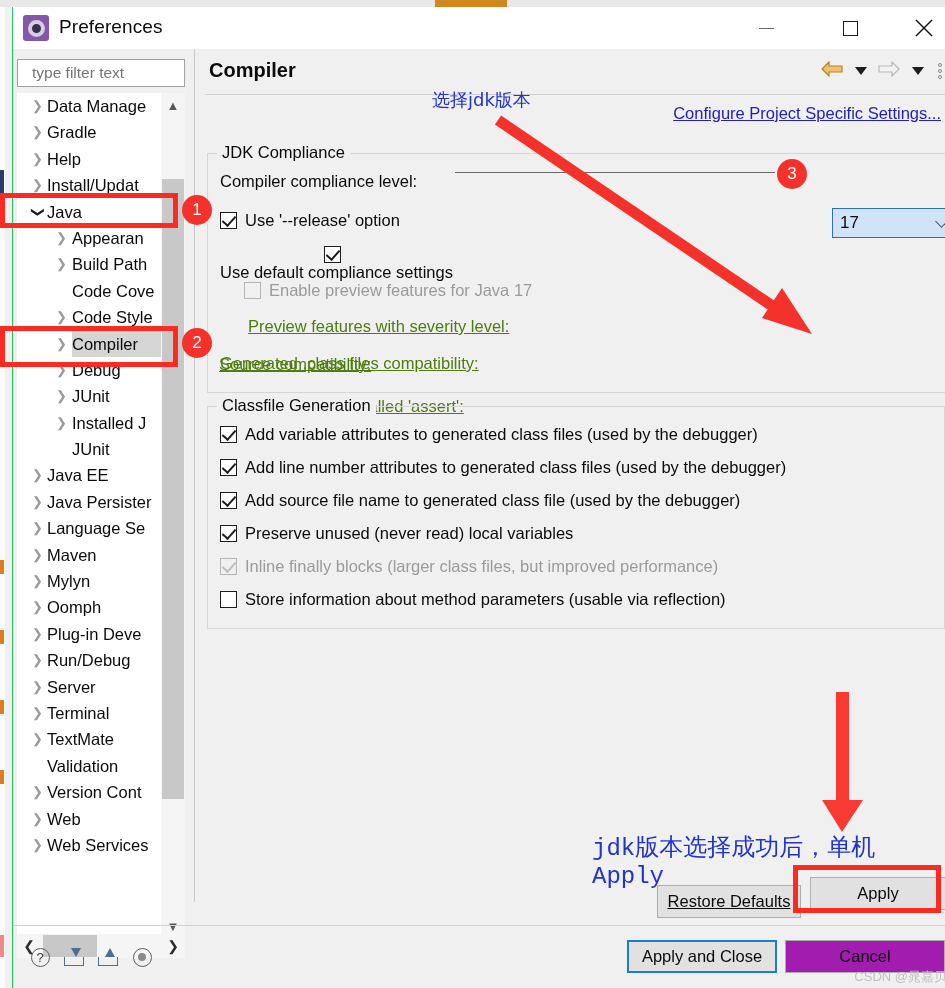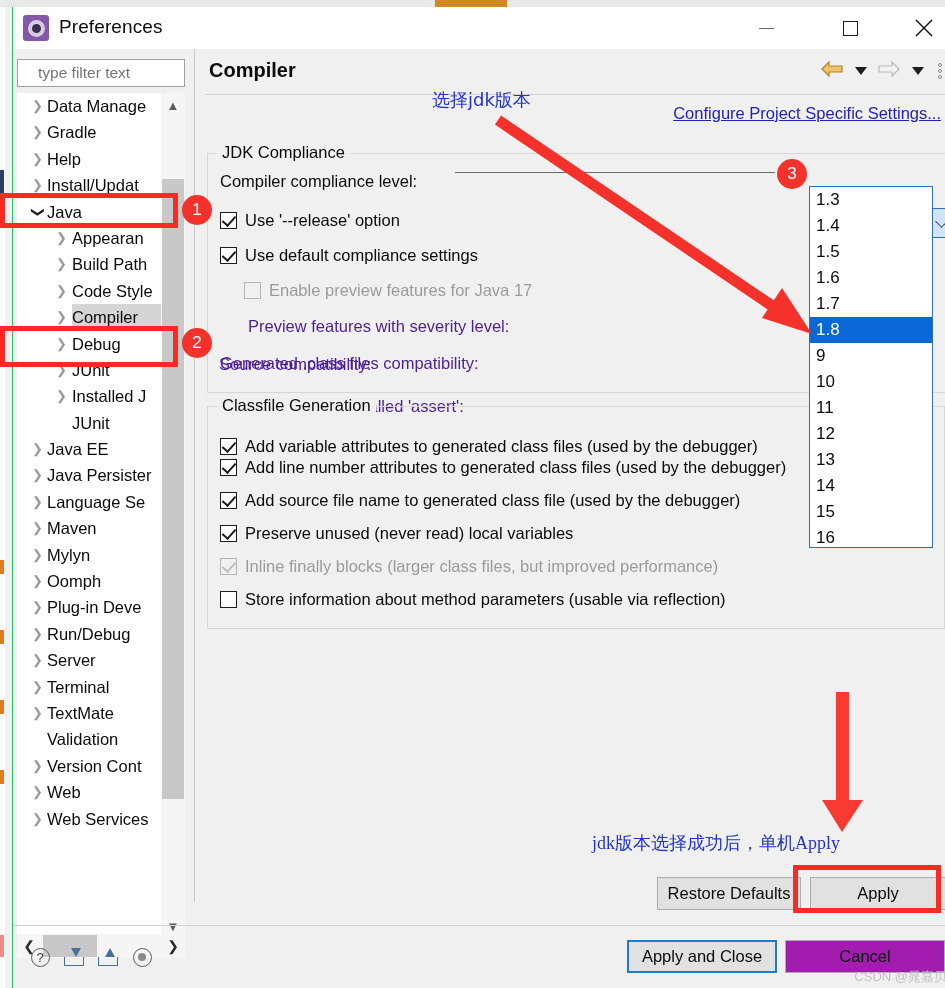--- a/index.html
+++ b/index.html
@@ -75,21 +75,21 @@
   .tree-panel {
     position: absolute; left: 0; top: 42px;
     width: 181px; height: 853px;
     background: #f0f0f0;
   }
   .filter-wrap { position: absolute; left: 4px; top: 10px; width: 168px; height: 28px; }
   .filter-input {
     width: 168px; height: 28px;
     border: 1px solid #a0a0a0; background: #ffffff;
     font-size: 15.5px; color: #404040;
-    padding: 0 20px; font-family: "Liberation Sans", sans-serif;
+    padding: 0 14px; font-family: "Liberation Sans", sans-serif;
     outline: none;
   }
   .tree-scrollarea {
     position: absolute; left: 4px; top: 44px;
     width: 168px; height: 845px;
     background: #ffffff;
     overflow: hidden;
   }
   .tree-list { position: absolute; left: 0; top: 0; width: 168px; }
   .tree-row {
@@ -192,21 +192,21 @@
     background: #f0f0f0; padding: 0 5px;
     font-size: 16.5px; color: #0b0b0b;
   }
   .g-jdk { left: 12px; top: 104px; width: 742px; height: 240px; padding-left: 13px; }
   .g-class { left: 12px; top: 357px; width: 738px; height: 223px; }
 
   .fld-label {
     position: absolute; font-size: 16.5px; color: #0b0b0b;
     white-space: nowrap;
   }
-  .fld-label.dis { color: #4c1d95; }
+  .fld-label.dis { color: #4d7c0f; text-decoration: underline; }
 
   
   .cbrow {
     position: absolute; display: flex; align-items: center;
     font-size: 16.5px; color: #0b0b0b; white-space: nowrap;
   }
   .cbrow.dis { color: #9b9b9b; }
   .cb {
     width: 17px; height: 17px; border: 1.4px solid #1c1c1c;
     background: #ffffff; margin-right: 8px; position: relative;
@@ -251,21 +251,21 @@
 
   
   .btnbar { position: absolute; left: 0; top: 853px; width: 940px; height: 58px; }
   .btn {
     position: absolute;
     background: #e1e1e1; border: 1px solid #adadad;
     font-size: 16.5px; color: #0b0b0b;
     display: flex; align-items: center; justify-content: center;
     cursor: default; font-family: "Liberation Sans", sans-serif;
   }
-  .btn-restore { left: 644px; top: 17px; width: 144px; height: 33px; }
+  .btn-restore { left: 644px; top: 25px; width: 144px; height: 33px; text-decoration: underline; }
   .btn-apply   { left: 797px; top: 17px; width: 136px; height: 33px; }
 
   .footer-sep {
     position: absolute; left: 0; top: 918px; width: 940px; height: 1px;
     background: #d2d2d2;
   }
   .footer { position: absolute; left: 0; top: 919px; width: 940px; height: 62px; }
   .fico {
     position: absolute; top: 18px; width: 26px; height: 26px;
     display: flex; align-items: center; justify-content: center;
@@ -330,22 +330,22 @@
   .badge-2 { left: 182px; top: 328px; }
   .badge-3 { left: 777px; top: 159px; }
 
   .anno-cn-top {
     position: absolute; left: 432px; top: 88px; z-index: 70;
     font-size: 18px; color: #2233cc;
     font-family: "DejaVu Sans", sans-serif;
   }
   .anno-cn-bottom {
     position: absolute; left: 592px; top: 831px; z-index: 70;
-    font-size: 18px; color: #2233cc;
-    font-family: Liberation Serif, serif;
+    font-size: 24px; color: #2233cc;
+    font-family: Liberation Mono, monospace;
   }
   .lead-line {
     position: absolute; z-index: 50;
     background: #6b6b6b; height: 1.4px;
   }
   .lead-dropdown { left: 455px; top: 172px; width: 320px; }
 </style>
 </head>
 <body>
 
@@ -388,20 +388,21 @@
       </div>
       <div class="tree-scrollarea">
         <div class="tree-list" id="tree-list">
             <div class="tree-row d0"><span class="tw">❯</span><span class="lbl">Data Manage</span></div>
             <div class="tree-row d0"><span class="tw">❯</span><span class="lbl">Gradle</span></div>
             <div class="tree-row d0"><span class="tw">❯</span><span class="lbl">Help</span></div>
             <div class="tree-row d0"><span class="tw">❯</span><span class="lbl">Install/Updat</span></div>
             <div class="tree-row d0"><span class="tw" style="transform: rotate(90deg); color: rgb(28, 28, 28);">❯</span><span class="lbl">Java</span></div>
             <div class="tree-row d1"><span class="tw">❯</span><span class="lbl">Appearan</span></div>
             <div class="tree-row d1"><span class="tw">❯</span><span class="lbl">Build Path</span></div>
+            <div class="tree-row d1"><span class="tw"></span><span class="lbl">Code Cove</span></div>
             <div class="tree-row d1"><span class="tw">❯</span><span class="lbl">Code Style</span></div>
             <div class="tree-row d1 sel"><span class="tw">❯</span><span class="lbl">Compiler</span></div>
             <div class="tree-row d1"><span class="tw">❯</span><span class="lbl">Debug</span></div>
             <div class="tree-row d1"><span class="tw">❯</span><span class="lbl">JUnit</span></div>
             <div class="tree-row d1"><span class="tw">❯</span><span class="lbl">Installed J</span></div>
             <div class="tree-row d1"><span class="tw"></span><span class="lbl">JUnit</span></div>
             <div class="tree-row d0"><span class="tw">❯</span><span class="lbl">Java EE</span></div>
             <div class="tree-row d0"><span class="tw">❯</span><span class="lbl">Java Persister</span></div>
             <div class="tree-row d0"><span class="tw">❯</span><span class="lbl">Language Se</span></div>
             <div class="tree-row d0"><span class="tw">❯</span><span class="lbl">Maven</span></div>
@@ -461,41 +462,41 @@
         <div class="combo">
           <span class="val">17</span>
           <span class="chev"></span>
         </div>
 
         <div class="cbrow" style="left:12px; top:57px;">
           <span class="cb on"></span>
           <span>Use '--release' option</span>
         </div>
 
-        <div class="cbrow" style="left:12px; top:92px;">
+        <div class="cbrow" style="left:12px; top:92px;flex-direction:column;">
           <span class="cb on"></span>
           <span>Use default compliance settings</span>
         </div>
 
         <div class="cbrow dis" style="left:36px; top:127px;">
           <span class="cb dis"></span>
           <span>Enable preview features for Java 17</span>
         </div>
 
         <div class="fld-label dis" style="left:40px; top:163px;">Preview features with severity level:</div>
         <div class="fld-label dis" style="left:12px; top:200px;">Generated .class files compatibility:</div>
       </div>
 
       <div class="fld-label dis" style="left:24px; top:306px;">Source compatibility:</div>
       <div class="fld-label dis" style="left:24px; top:348px;">Disallow identifiers called 'assert':</div>
 
       <div class="group g-class">
         <div class="legend">Classfile Generation</div>
         <div id="classfile-rows">
-            <div class="cbrow" style="left: 12px; top: 30px;">
+            <div class="cbrow" style="left: 12px; top: 18px;">
               <span class="cb on"></span>
               <span>Add variable attributes to generated class files (used by the debugger)</span>
             </div>
             <div class="cbrow" style="left: 12px; top: 51px;">
               <span class="cb on"></span>
               <span>Add line number attributes to generated class files (used by the debugger)</span>
             </div>
             <div class="cbrow" style="left: 12px; top: 84px;">
               <span class="cb on"></span>
               <span>Add source file name to generated class file (used by the debugger)</span>
@@ -543,36 +544,20 @@
             <i></i>
           </span>
       </div>
       <div class="btn-ac">Apply and Close</div>
       <div class="btn-cancel">Cancel</div>
       <div class="watermark">CSDN @晁嘉贝</div>
     </div>
 
   </div>
 
-  <div class="dropdown" id="dropdown-list">
-      <div class="dd-item">1.3</div>
-      <div class="dd-item">1.4</div>
-      <div class="dd-item">1.5</div>
-      <div class="dd-item">1.6</div>
-      <div class="dd-item">1.7</div>
-      <div class="dd-item sel">1.8</div>
-      <div class="dd-item">9</div>
-      <div class="dd-item">10</div>
-      <div class="dd-item">11</div>
-      <div class="dd-item">12</div>
-      <div class="dd-item">13</div>
-      <div class="dd-item">14</div>
-      <div class="dd-item">15</div>
-      <div class="dd-item">16</div>
-    </div>
 
   <div class="redbox rb-java"></div>
   <div class="redbox rb-compiler"></div>
   <div class="redbox rb-apply"></div>
 
   <div class="badge badge-1">1</div>
   <div class="badge badge-2">2</div>
   <div class="badge badge-3">3</div>
 
   <div class="lead-line lead-dropdown"></div>

